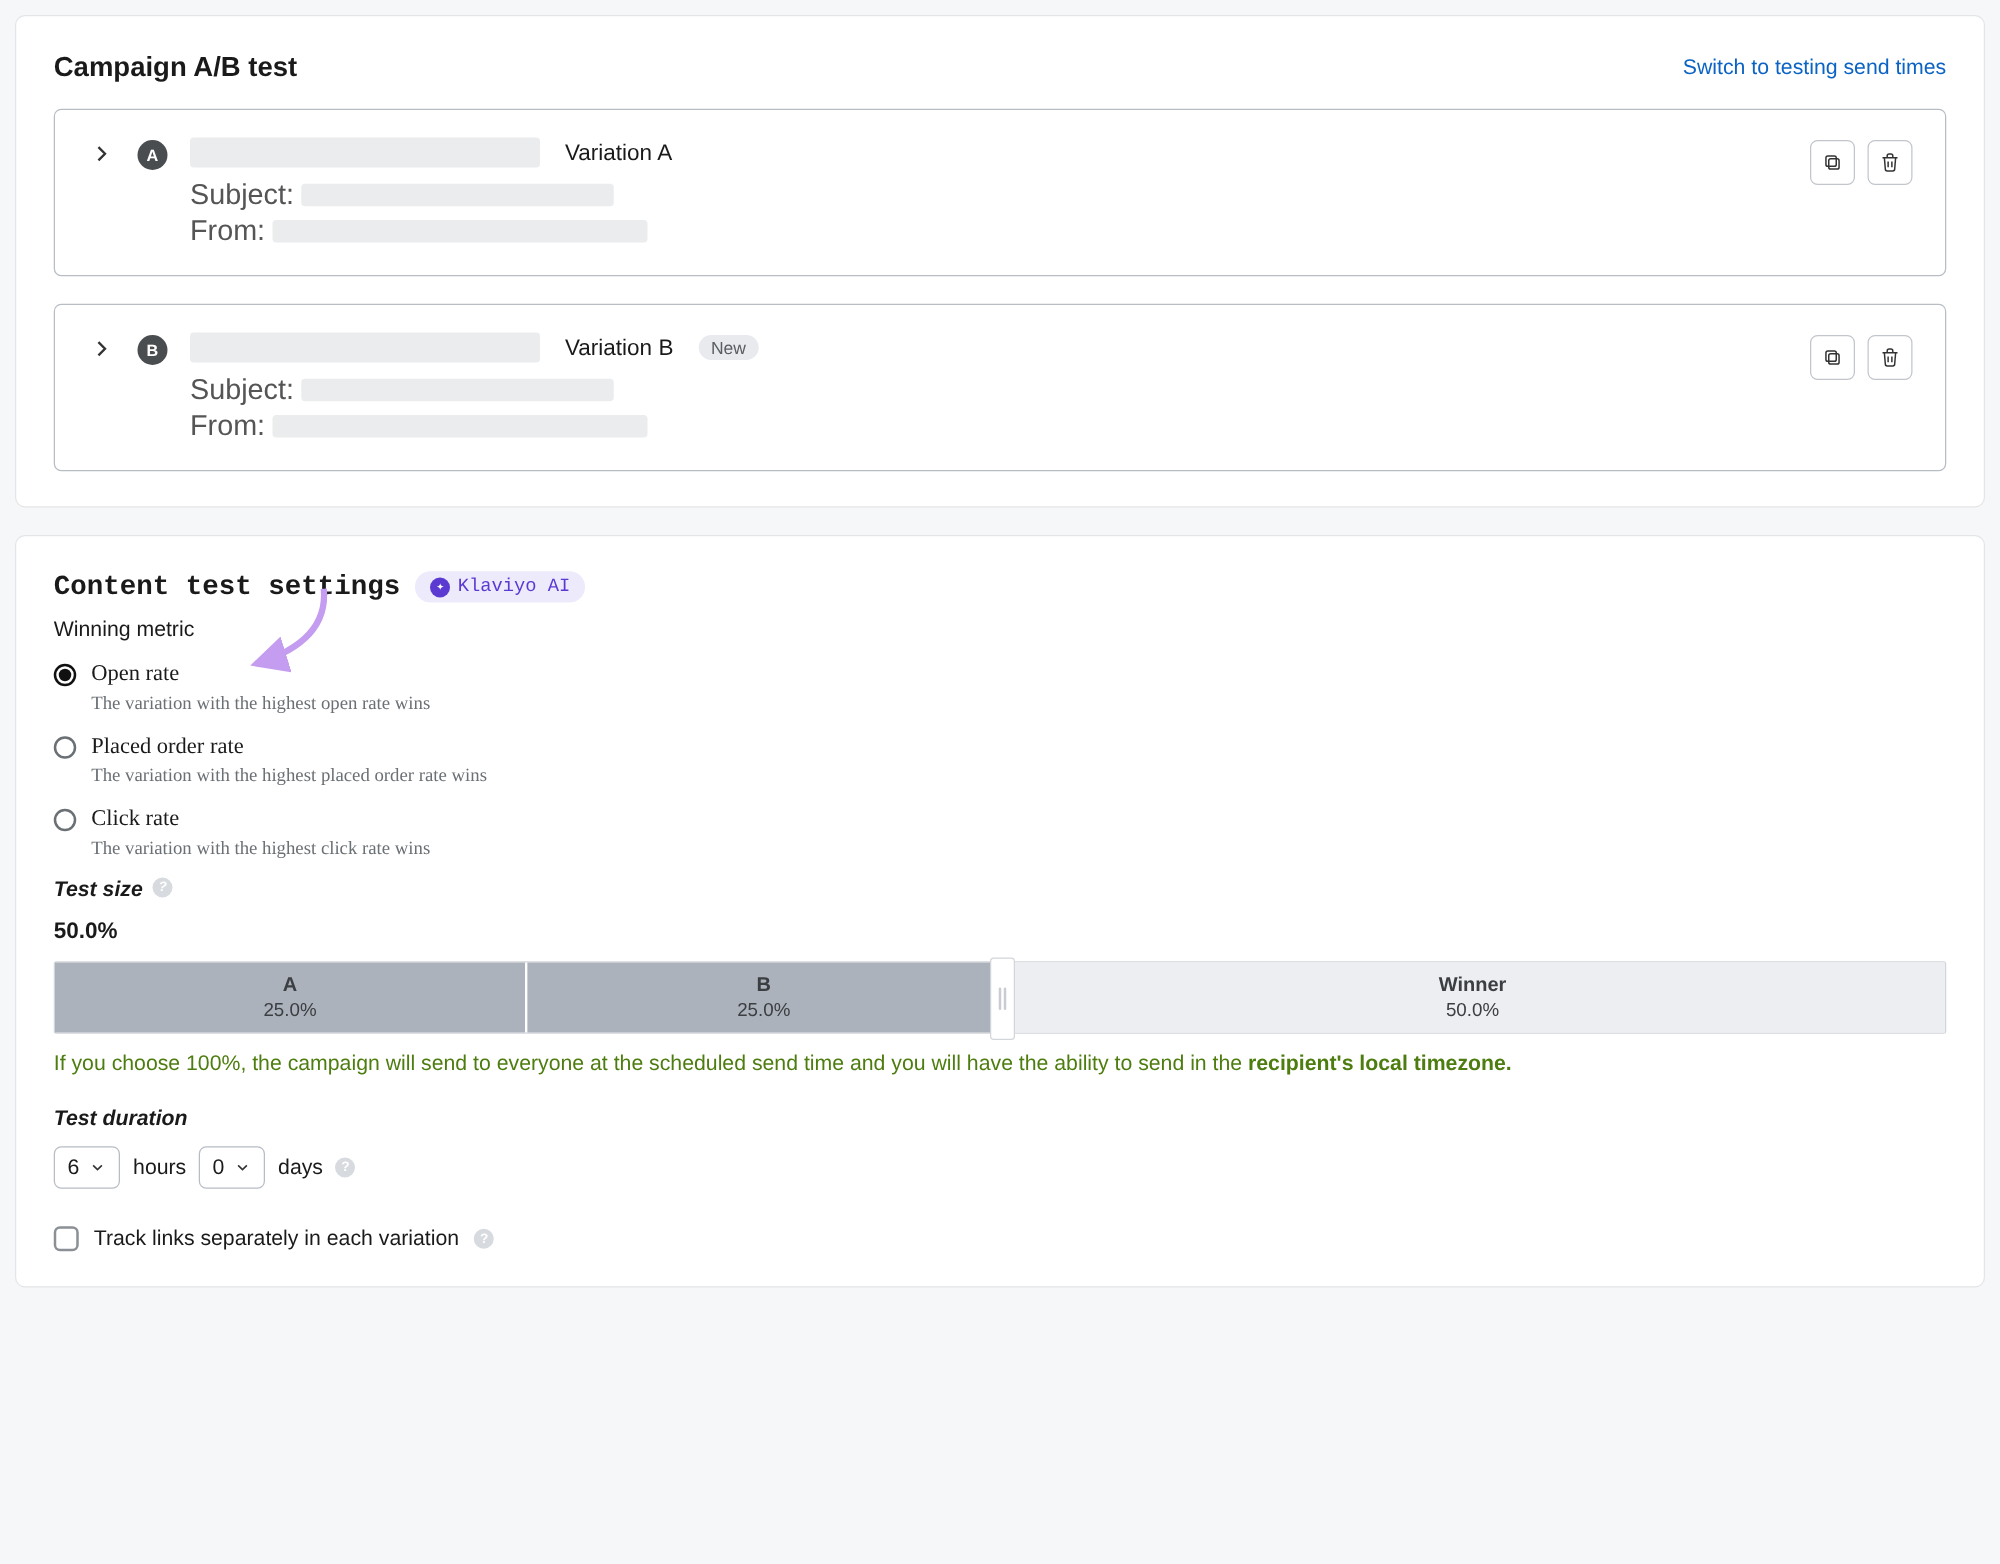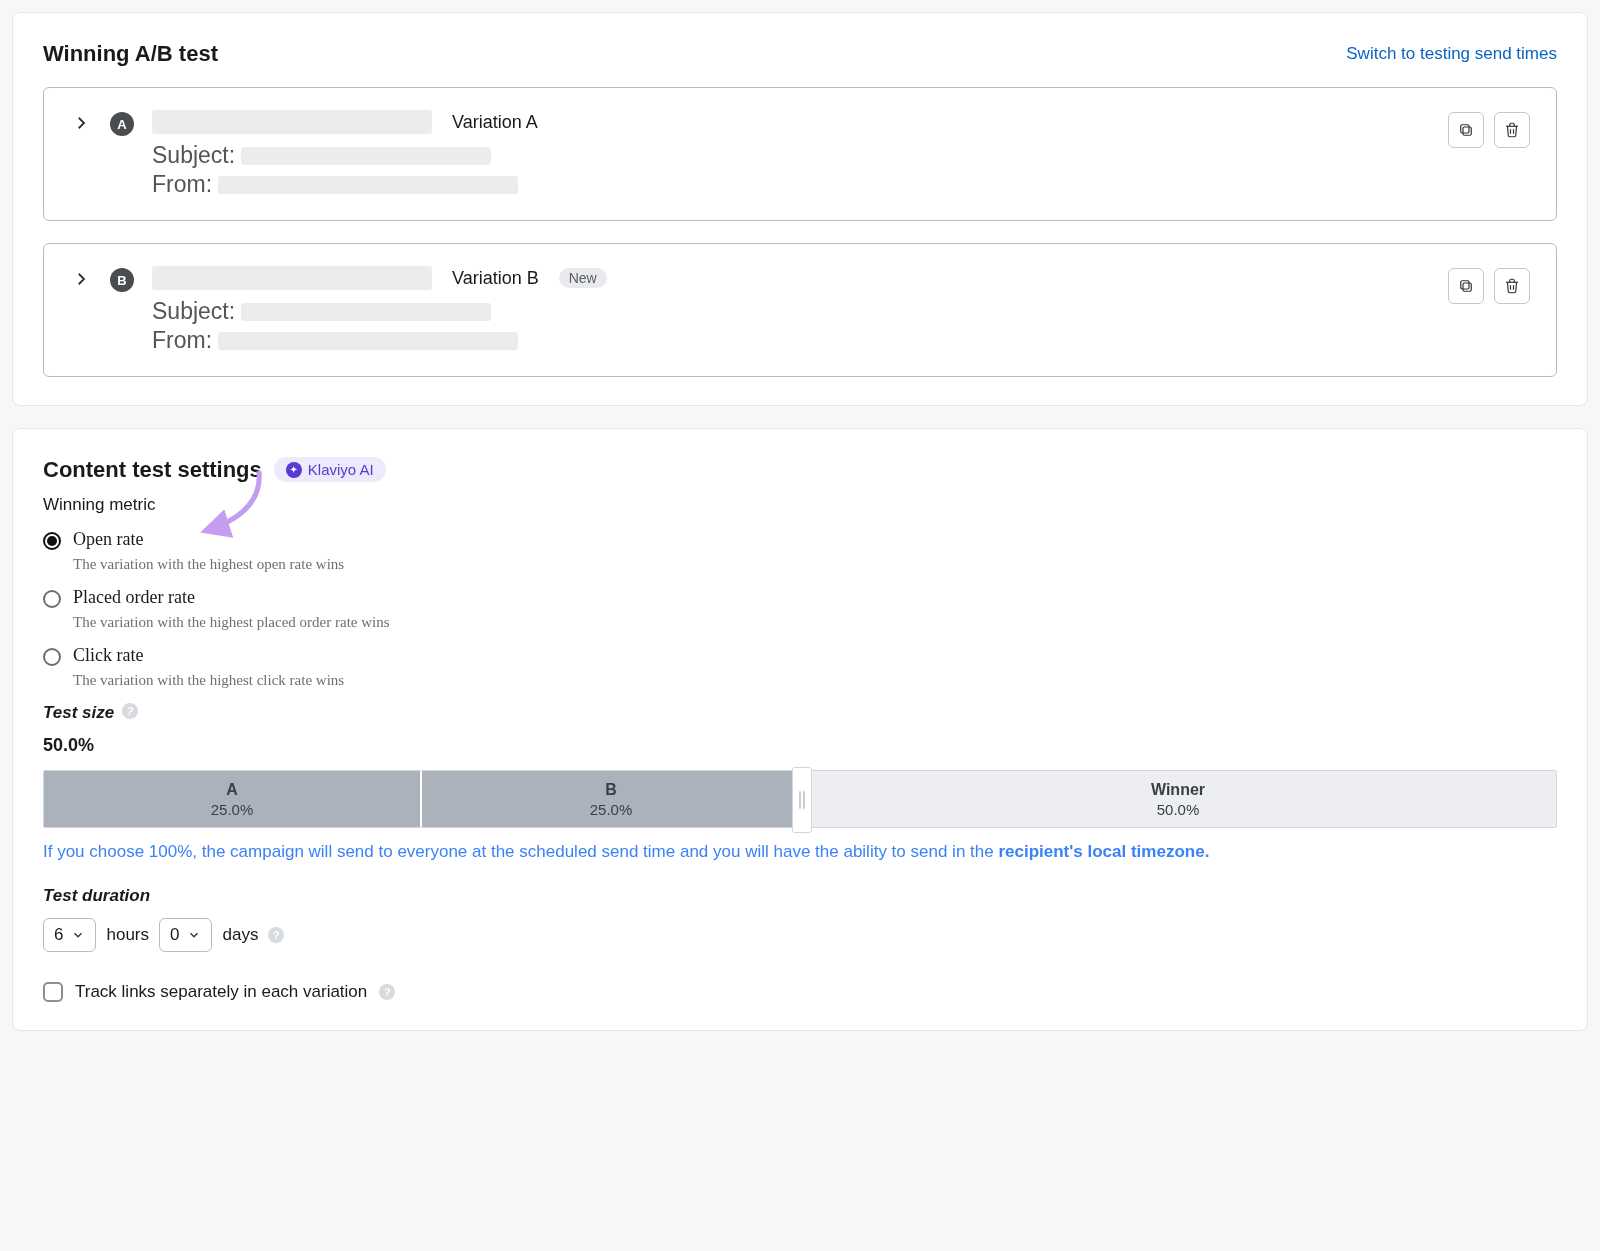--- a/index.html
+++ b/index.html
@@ -101,20 +101,21 @@
     display: flex; align-items: center; justify-content: center;
     cursor: pointer;
   }
   .icon-btn svg { stroke: #333; stroke-width: 1.6; fill: none; }
 
   
   .settings-header {
     display: flex; align-items: flex-start; gap: 12px;
     margin-bottom: 12px;
     position: relative;
+    font-family: Liberation Mono, monospace;
   }
   .settings-header h2 { font-size: 22px; font-weight: 700; }
   .ai-pill {
     display: flex; align-items: center; gap: 6px;
     background: #edeafc;
     color: #5a3ad1;
     border-radius: 14px;
     padding: 4px 12px;
     font-size: 15px;
     font-weight: 500;
@@ -210,21 +211,21 @@
     cursor: ew-resize;
     display: flex; align-items: center; justify-content: center;
     gap: 2px;
   }
   .slider-handle span {
     width: 2px; height: 18px; background: #c9ccd1; border-radius: 1px;
   }
   .hint-text {
     font-size: 17px;
     margin-top: 14px;
-    color: #3b82f6;
+    color: #4d7c0f;
   }
   .hint-text .strong { font-weight: 700; }
 
   .duration-row {
     display: flex; align-items: center; gap: 10px;
     margin-top: 12px;
   }
   .mini-select {
     border: 1px solid #b8bdc4;
     border-radius: 6px;
@@ -249,21 +250,21 @@
     border-radius: 5px;
     cursor: pointer;
   }
   .checkbox-label { font-size: 17px; }
 </style>
 </head>
 <body>
 
 <div class="panel">
   <div class="panel-header">
-    <h2>Winning A/B test</h2>
+    <h2>Campaign A/B test</h2>
     <span class="switch-link">Switch to testing send times</span>
   </div>
 
   <div class="variation-card">
     <div class="chevron">
       <svg viewBox="0 0 24 24" width="18" height="18">
           <polyline points="9 5 16 12 9 19"></polyline>
         </svg>
     </div>
     <div class="var-badge">A</div>

